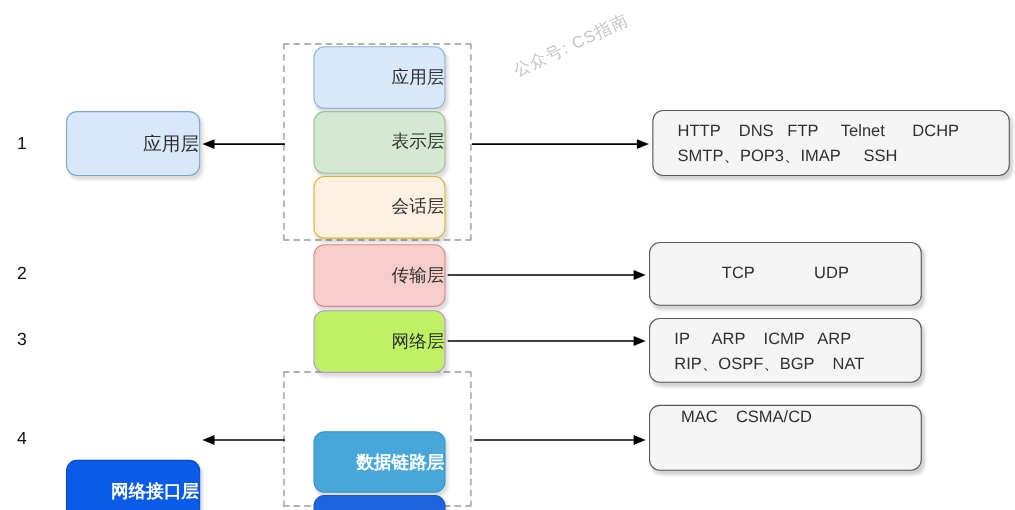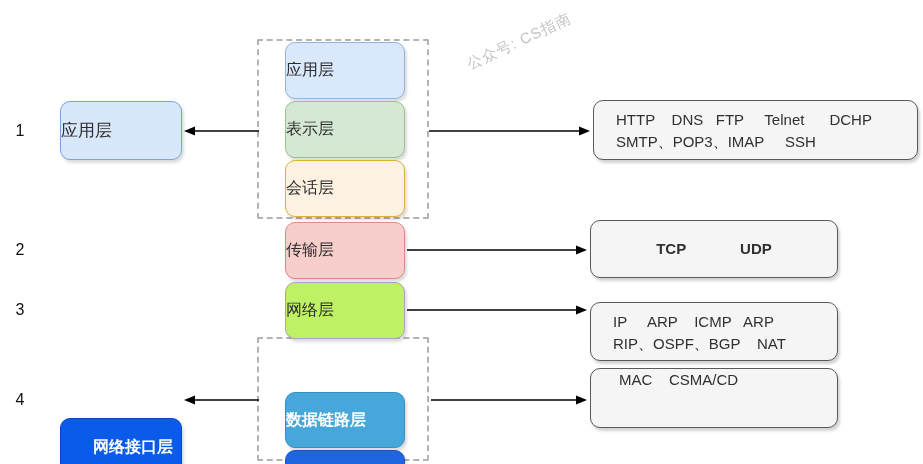--- a/index.html
+++ b/index.html
@@ -5,21 +5,21 @@
   html,body{margin:0;padding:0;background:#ffffff;}
   #canvas{
     position:relative;width:923px;height:464px;background:#ffffff;overflow:hidden;
     font-family:"Liberation Sans","DejaVu Sans",sans-serif;color:#2d2d2d;
   }
   .num{
     position:absolute;left:8px;width:24px;text-align:center;
     font-size:16px;color:#111;line-height:18px;
   }
   .layerbox{
-    position:absolute;display:flex;align-items:center;justify-content:flex-start;
+    position:absolute;display:flex;align-items:center;justify-content:flex-end;
     border:1.5px solid;border-radius:10px;font-size:16px;
     box-shadow:2px 3px 3px rgba(0,0,0,0.14);box-sizing:border-box;
   }
   .white-label{color:#ffffff;font-weight:bold;margin-top:47px;}
   .dashed-group{
     position:absolute;border:2px dashed #b3b3b3;box-sizing:border-box;border-radius:2px;
   }
   .protobox{
     position:absolute;background:#f5f5f5;border:1.5px solid #595959;border-radius:10px;
     box-shadow:2px 3px 3px rgba(0,0,0,0.18);box-sizing:border-box;
@@ -76,24 +76,24 @@
     <span>数据链路层</span>
   </div>
   <div class="layerbox white-label" style="left: 285px; top: 403px; width: 120px; height: 55px; background-color: rgb(32, 101, 224); border-color: rgb(26, 84, 190);">
     <span>物理层</span>
   </div>
 
   <div class="protobox proto-two" style="left:593px;top:100px;width:325px;height:60px;">
     <div class="pline">HTTP    DNS   FTP     Telnet      DCHP</div>
     <div class="pline">SMTP、POP3、IMAP     SSH</div>
   </div>
-  <div class="protobox proto-center" style="left:590px;top:220px;width:248px;height:58px;font-weight:bold;">
+  <div class="protobox proto-center" style="left:590px;top:220px;width:248px;height:58px;">
     <div class="pline">TCP             UDP</div>
   </div>
-  <div class="protobox proto-two" style="left:590px;top:302px;width:248px;height:59px;">
+  <div class="protobox proto-two" style="left:590px;top:289px;width:248px;height:59px;">
     <div class="pline">IP     ARP    ICMP   ARP</div>
     <div class="pline">RIP、OSPF、BGP    NAT</div>
   </div>
   <div class="protobox proto-left" style="left:590px;top:368px;width:248px;height:60px;">
     <div class="pline">MAC    CSMA/CD</div>
   </div>
 
   <svg class="arrows" width="923" height="464" viewBox="0 0 923 464">
     <g>
       <line x1="259" y1="131" x2="192" y2="131" stroke="#000" stroke-width="1.5"></line>

